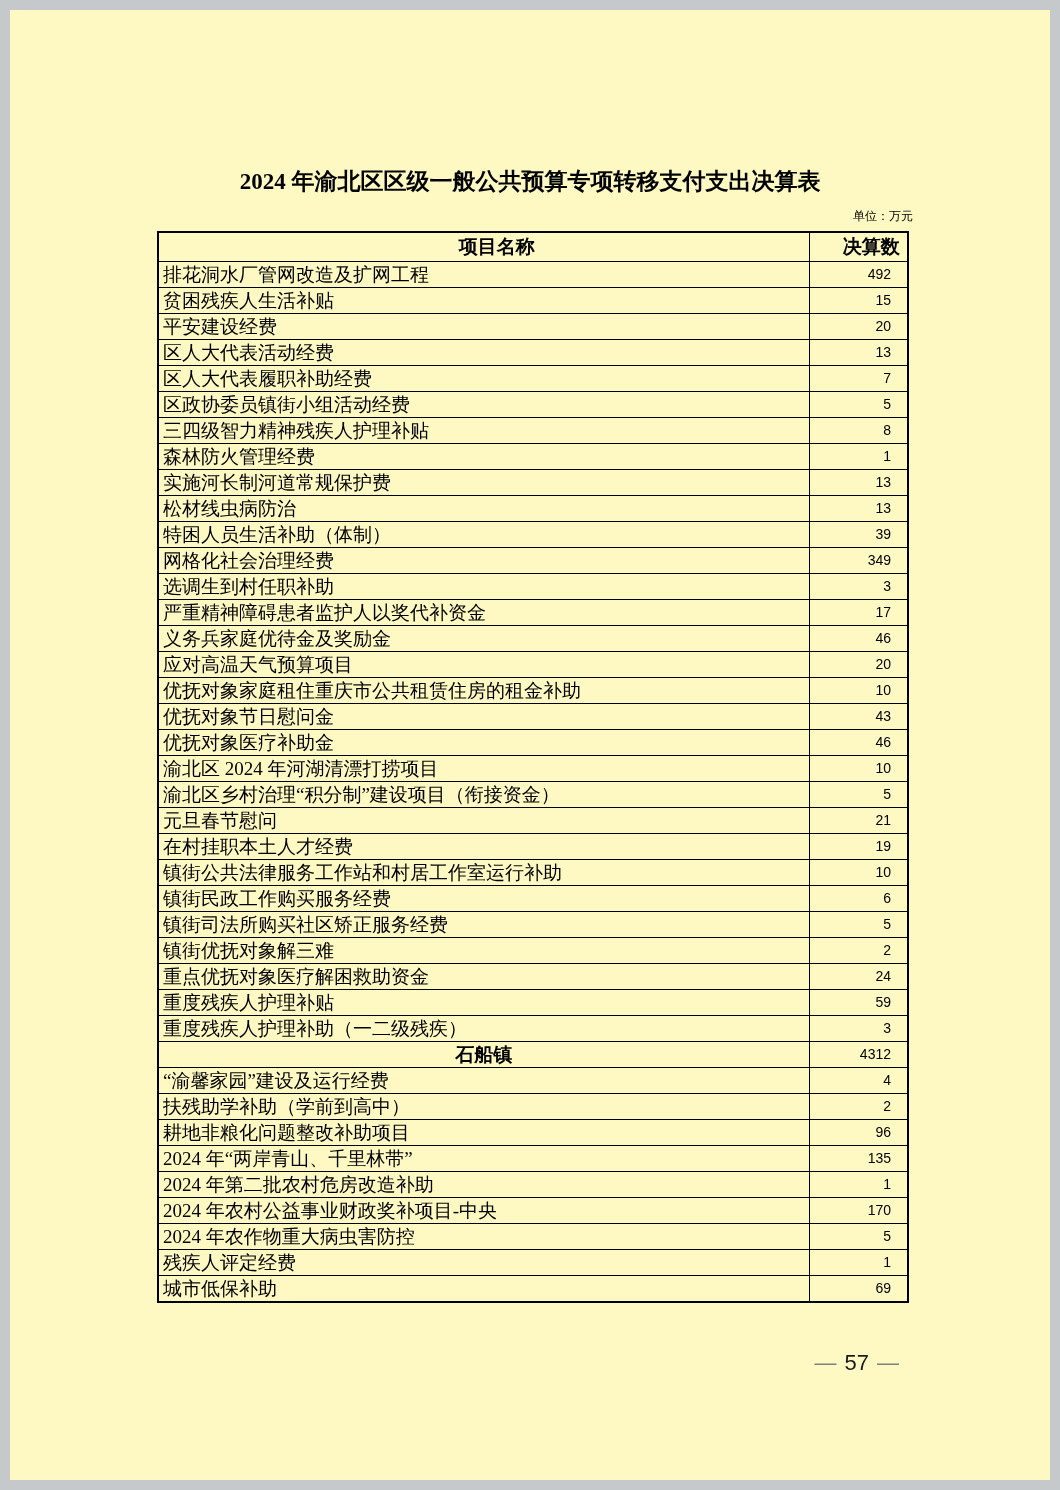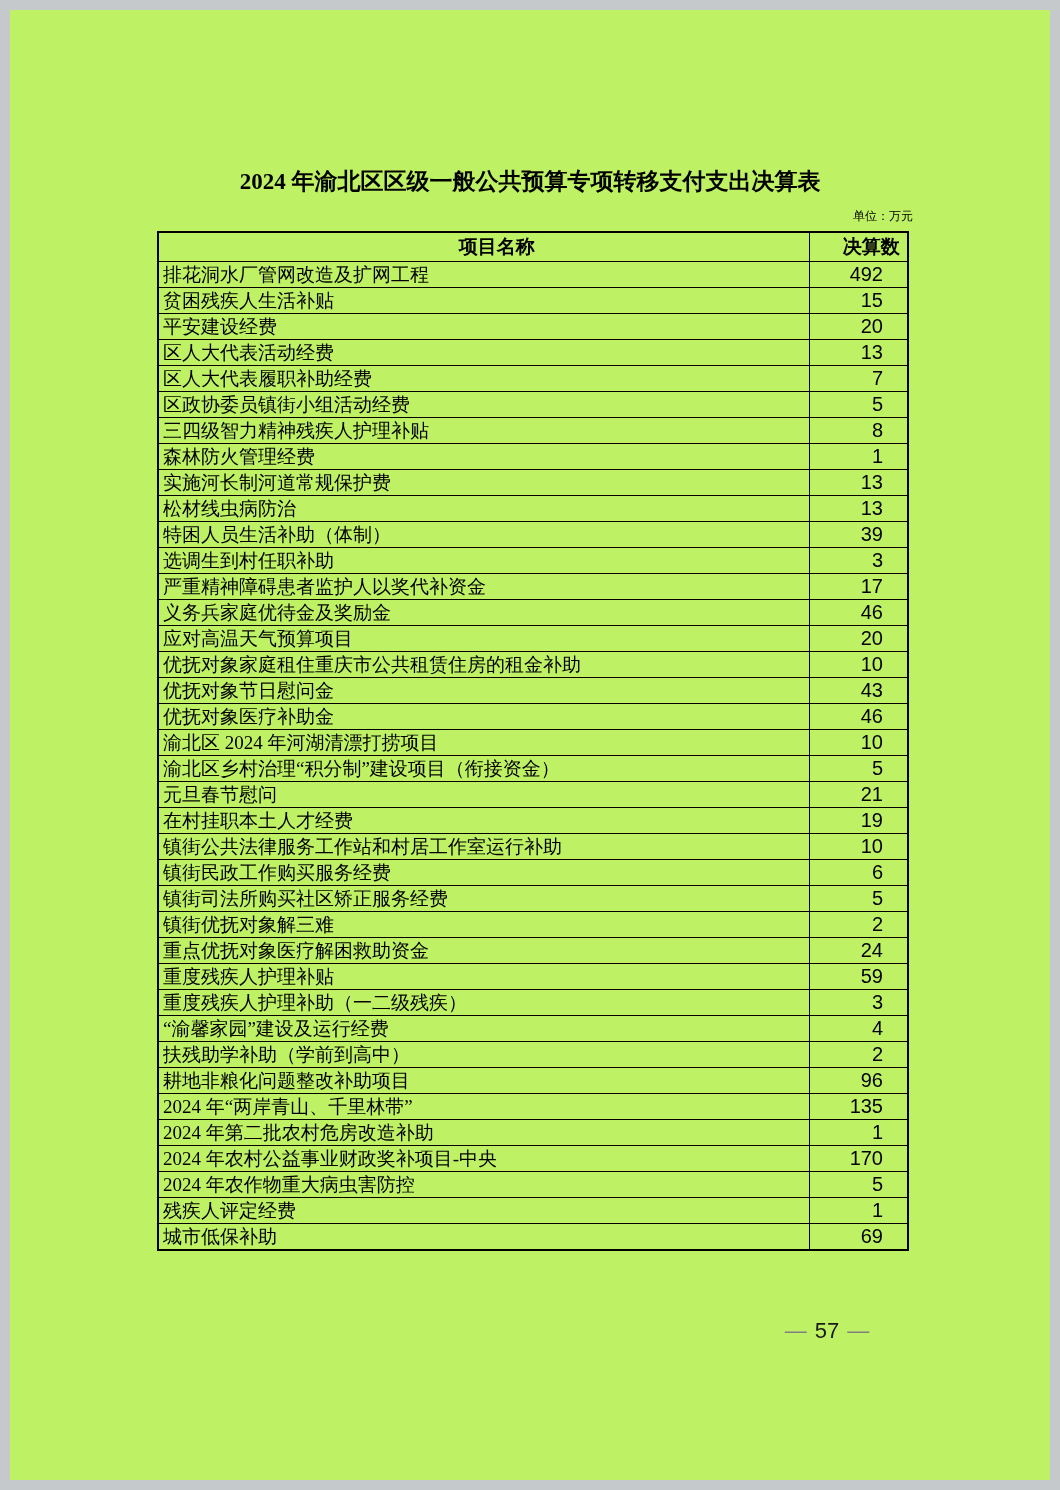--- a/index.html
+++ b/index.html
@@ -10,21 +10,21 @@
     background: #c6c9cc;
     font-family: "Liberation Serif", "DejaVu Serif", serif;
     color: #000;
   }
   .page {
     position: absolute;
     left: 10px;
     top: 10px;
     width: 1040px;
     height: 1470px;
-    background: #bef264;
+    background: #fef9c3;
   }
   .doc-title {
     position: absolute;
     top: 156px;
     left: 0;
     width: 100%;
     text-align: center;
     font-size: 23px;
     font-weight: bold;
     white-space: nowrap;
@@ -65,35 +65,35 @@
     height: 25px;
     font-size: 19px;
     line-height: 25px;
   }
   td.name-cell {
     text-align: left;
     padding-left: 4px;
   }
   td.value-cell {
     text-align: right;
-    padding-right: 24px;
+    padding-right: 16px;
     font-family: "Liberation Sans", "DejaVu Sans", sans-serif;
-    font-size: 20px;
+    font-size: 14px;
   }
   tr.section td.name-cell {
     text-align: center;
     font-weight: bold;
     padding-left: 0;
   }
   .page-number {
     position: absolute;
-    top: 1308px;
+    top: 1340px;
     left: 737px;
     width: 160px;
-    text-align: center;
+    text-align: right;
     font-size: 22px;
     font-family: "Liberation Sans", "DejaVu Sans", sans-serif;
     white-space: nowrap;
   }
   .page-number .dash {
     color: #808080;
     margin: 0 8px;
   }
   .page-number .pn {
     color: #1a1a1a;
@@ -158,20 +158,24 @@
         </tr>
         <tr>
           <td class="name-cell">松材线虫病防治</td>
           <td class="value-cell">13</td>
         </tr>
         <tr>
           <td class="name-cell">特困人员生活补助（体制）</td>
           <td class="value-cell">39</td>
         </tr>
         <tr>
+          <td class="name-cell">网格化社会治理经费</td>
+          <td class="value-cell">349</td>
+        </tr>
+        <tr>
           <td class="name-cell">选调生到村任职补助</td>
           <td class="value-cell">3</td>
         </tr>
         <tr>
           <td class="name-cell">严重精神障碍患者监护人以奖代补资金</td>
           <td class="value-cell">17</td>
         </tr>
         <tr>
           <td class="name-cell">义务兵家庭优待金及奖励金</td>
           <td class="value-cell">46</td>
@@ -228,20 +232,24 @@
           <td class="name-cell">重点优抚对象医疗解困救助资金</td>
           <td class="value-cell">24</td>
         </tr>
         <tr>
           <td class="name-cell">重度残疾人护理补贴</td>
           <td class="value-cell">59</td>
         </tr>
         <tr>
           <td class="name-cell">重度残疾人护理补助（一二级残疾）</td>
           <td class="value-cell">3</td>
+        </tr>
+        <tr class="section">
+          <td class="name-cell">石船镇</td>
+          <td class="value-cell">4312</td>
         </tr>
         <tr>
           <td class="name-cell">“渝馨家园”建设及运行经费</td>
           <td class="value-cell">4</td>
         </tr>
         <tr>
           <td class="name-cell">扶残助学补助（学前到高中）</td>
           <td class="value-cell">2</td>
         </tr>
         <tr>

